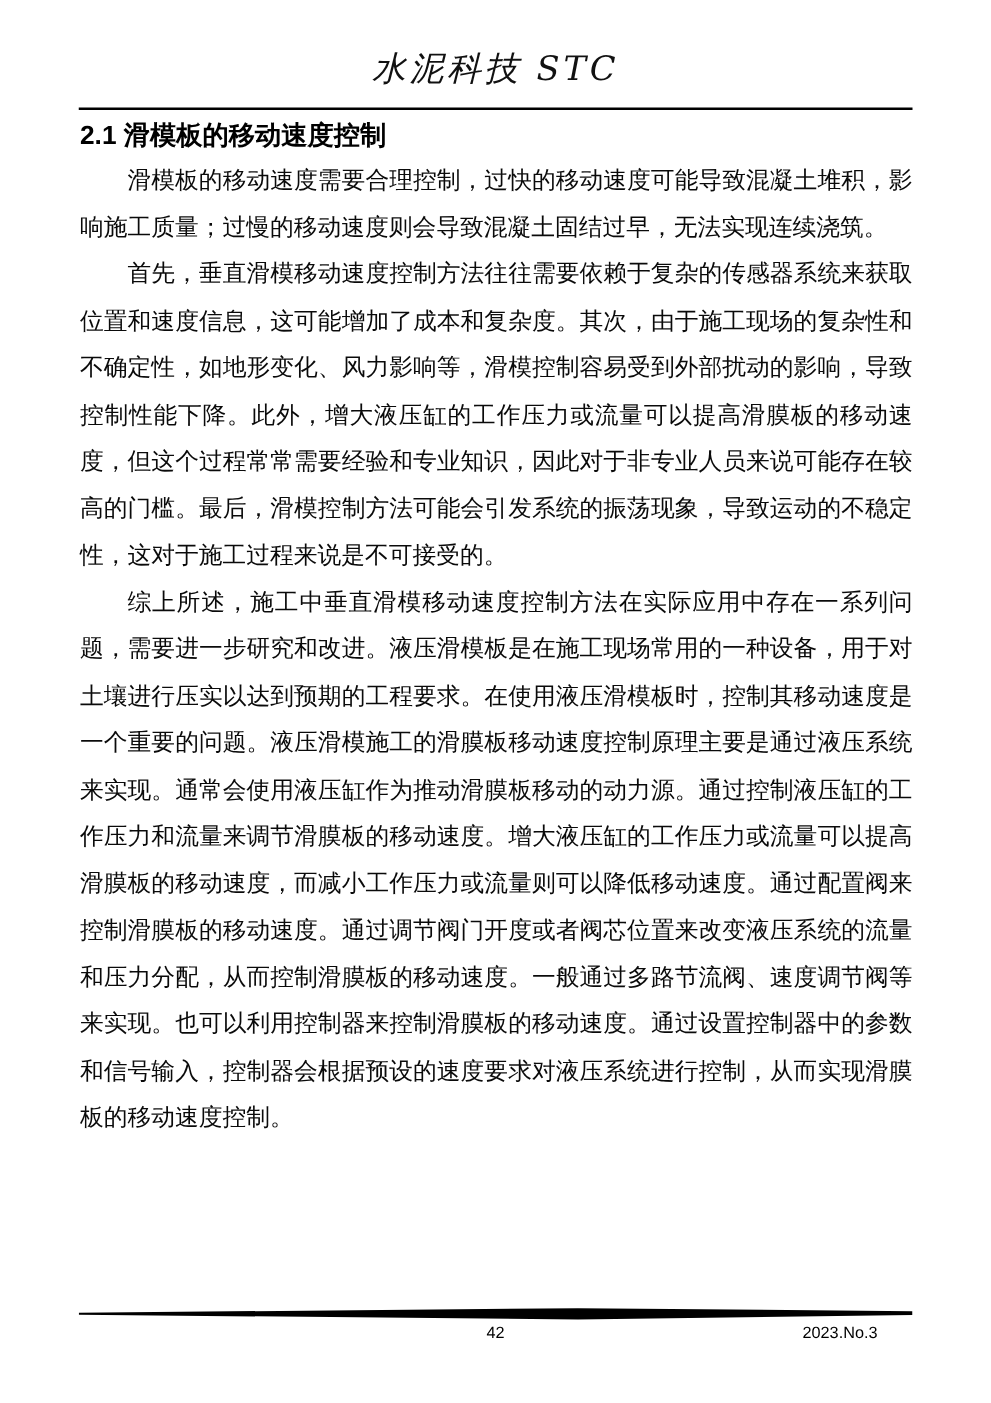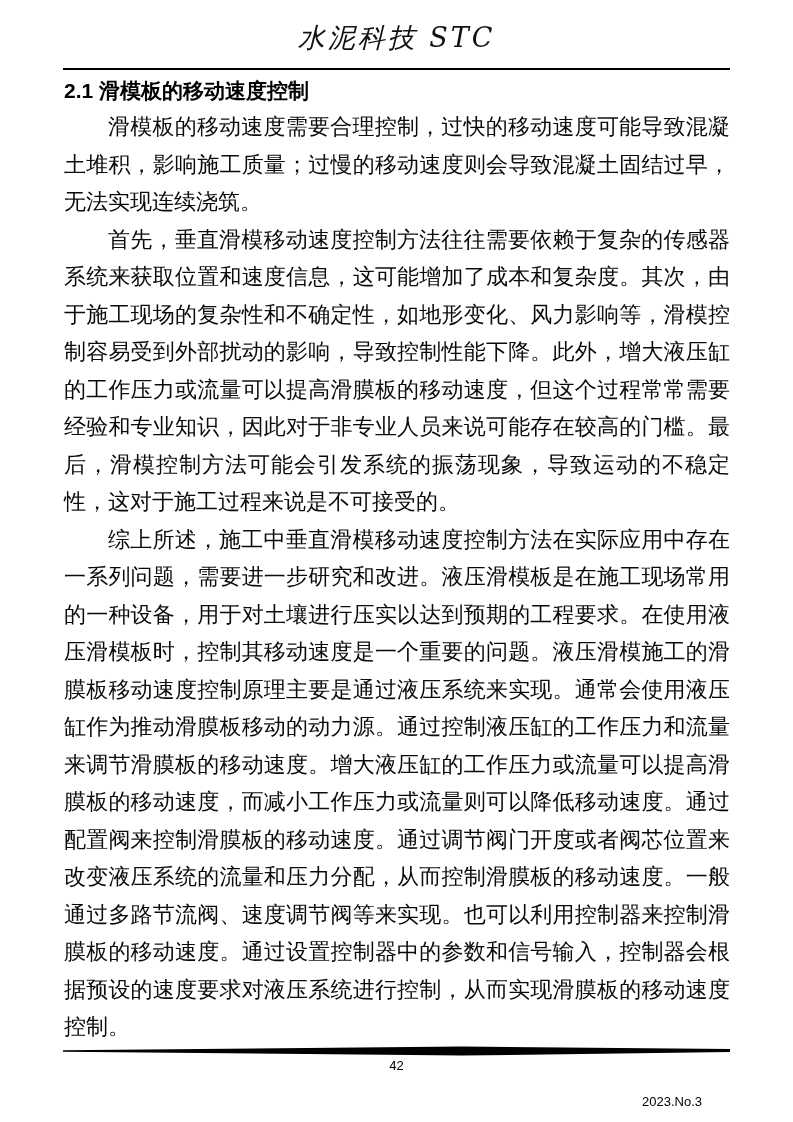--- a/index.html
+++ b/index.html
@@ -8,21 +8,21 @@
     position: relative;
     width: 793px;
     height: 1122px;
     margin: 0 auto;
     background: #ffffff;
     color: #000000;
     overflow: hidden;
     font-family: "Liberation Serif", "DejaVu Serif", serif;
   }
   .page-header {
-    padding-top: 22px;
+    padding-top: 40px;
   }
   .journal-title {
     text-align: center;
     font-family: "DejaVu Serif", serif;
     font-style: italic;
     font-size: 27px;
     letter-spacing: 3px;
     line-height: 32px;
     color: #111111;
   }
@@ -33,21 +33,21 @@
   .section-heading {
     margin: 6px 63px 0 64px;
     font-family: "Liberation Sans", "DejaVu Sans", sans-serif;
     font-weight: bold;
     font-size: 21px;
     line-height: 30px;
     color: #000000;
   }
   .article-body {
     margin: 2px 63px 0 64px;
-    font-size: 22px;
+    font-size: 19px;
     line-height: 37.5px;
     text-align: justify;
     color: #0a0a0a;
   }
   .article-body p {
     text-indent: 2em;
     margin: 0;
   }
   .page-footer {
     position: absolute;
@@ -71,21 +71,20 @@
   .page-number {
     position: absolute;
     left: 0;
     right: 0;
     text-align: center;
   }
   .issue-label {
     position: absolute;
     right: 28px;
     top: 0;
-    margin-top: 36px;
   }
 </style>
 </head>
 <body>
 
 <div class="page">
 
   <header class="page-header">
     <div class="journal-title">水泥科技 STC</div>
     <div class="header-rule"></div>

